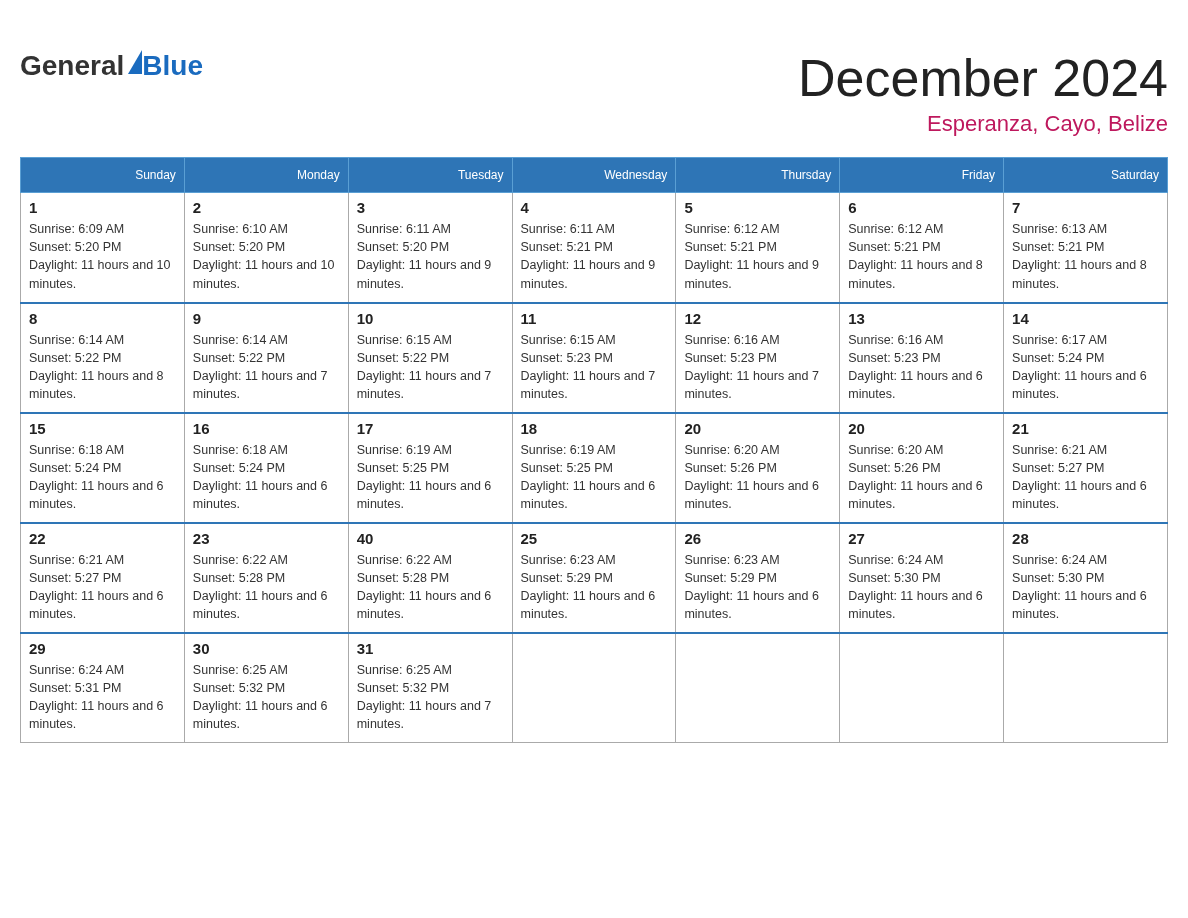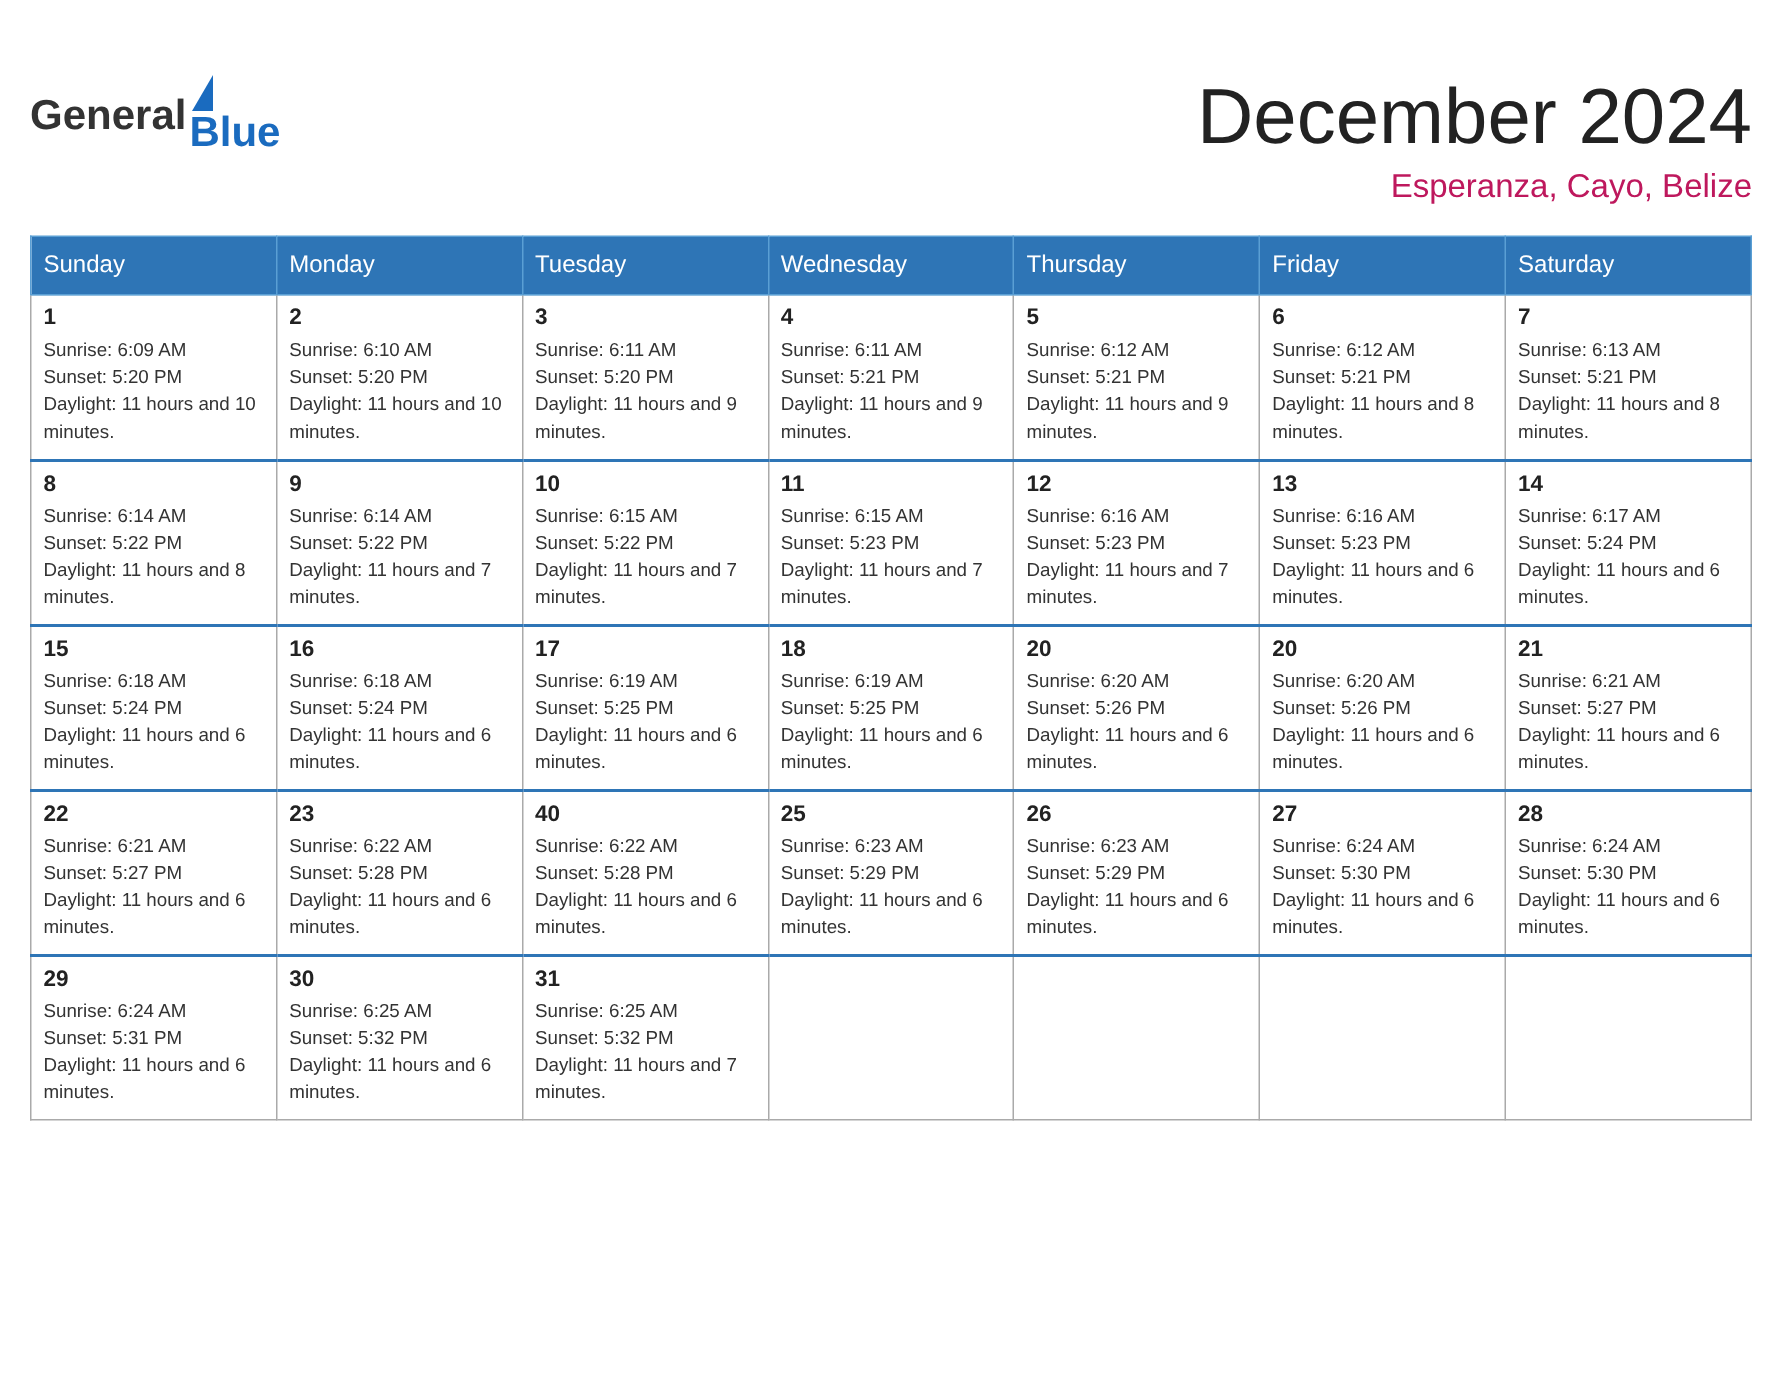--- a/index.html
+++ b/index.html
@@ -54,24 +54,24 @@
       margin-top: 4px;
     }
     .calendar-table {
       width: 100%;
       border-collapse: collapse;
       border: 1px solid #999;
     }
     .calendar-table th {
       background-color: #2e75b6;
       color: #ffffff;
-      font-size: 16px;
+      font-size: 12px;
       font-weight: normal;
       padding: 10px 8px;
-      text-align: left;
+      text-align: right;
       border: 1px solid #5a9fd4;
     }
     .calendar-table td {
       vertical-align: top;
       padding: 6px 8px;
       border: 1px solid #aaa;
       width: 14.28%;
       height: 110px;
       font-size: 13px;
       color: #333;
@@ -94,21 +94,21 @@
     .row-separator td {
       border-top: 2px solid #2e75b6;
     }
   </style>
 </head>
 <body>
 
 <div class="header-area">
   <div class="logo">
     <span class="logo-text-general">General</span>
-    <div style="display:flex;flex-direction:column;align-items:flex-start;margin-left:2px;">
+    <div style="display:flex;flex-direction:row;align-items:flex-start;margin-left:2px;">
       <div style="display:flex;align-items:center;">
         <div class="logo-triangle"></div>
       </div>
       <span class="logo-text-blue">Blue</span>
     </div>
   </div>
   <div class="title-area">
     <div class="month-title">December 2024</div>
     <div class="location-title">Esperanza, Cayo, Belize</div>
   </div>

